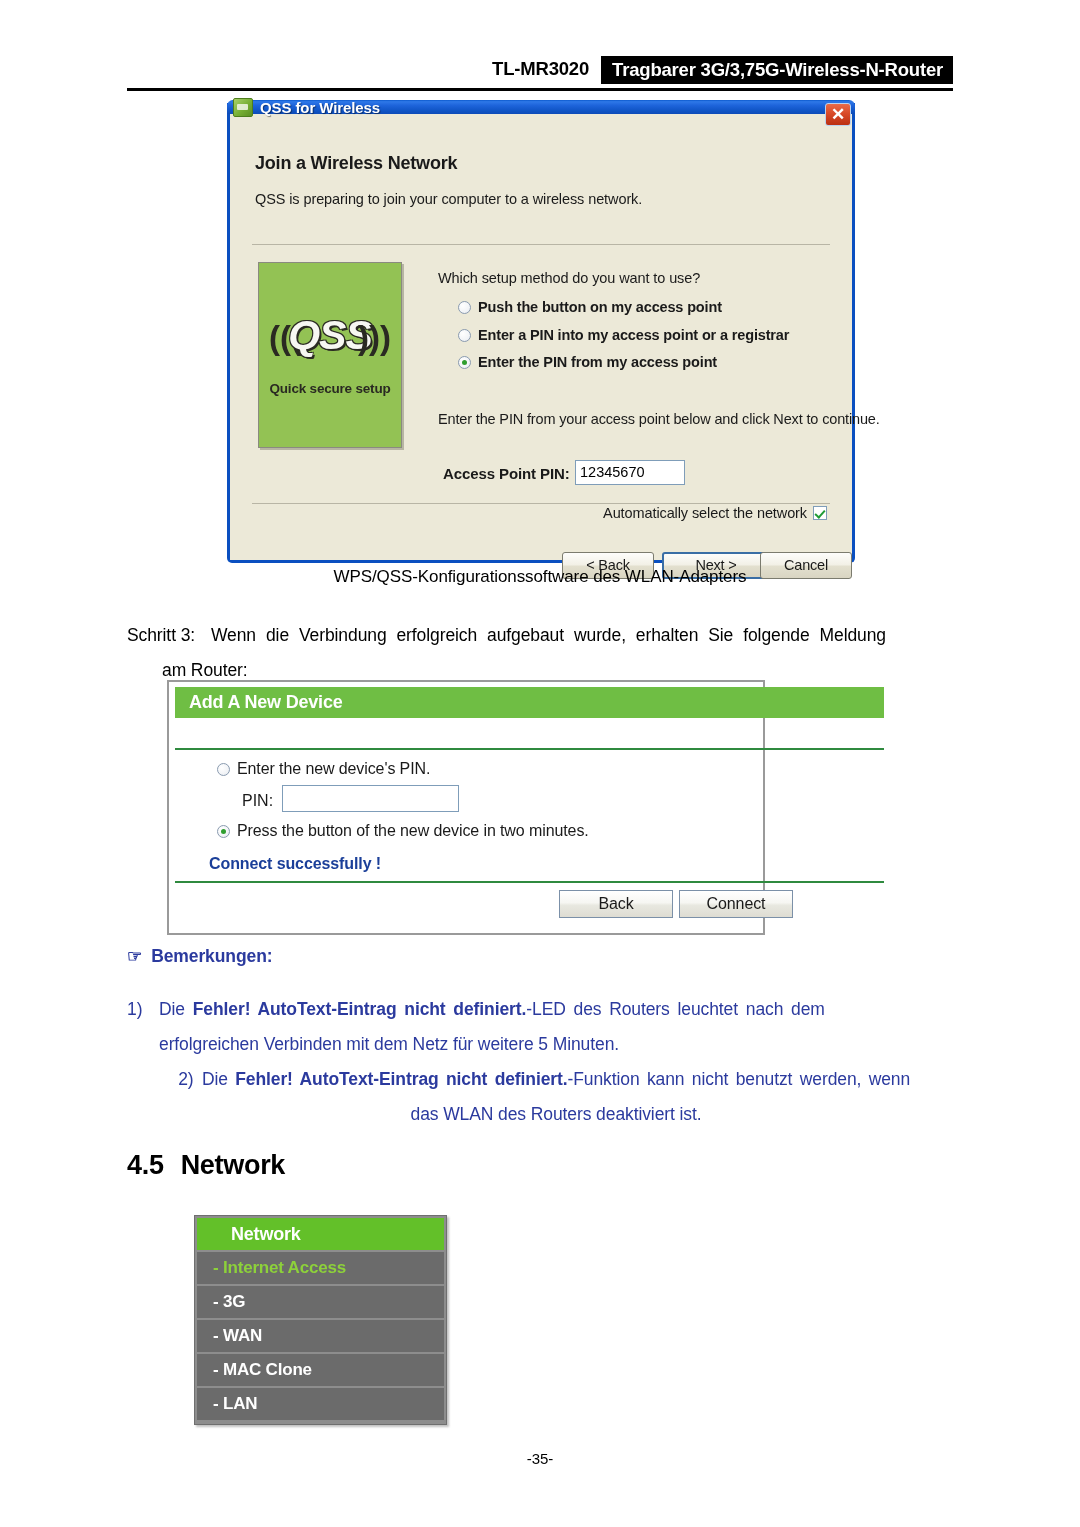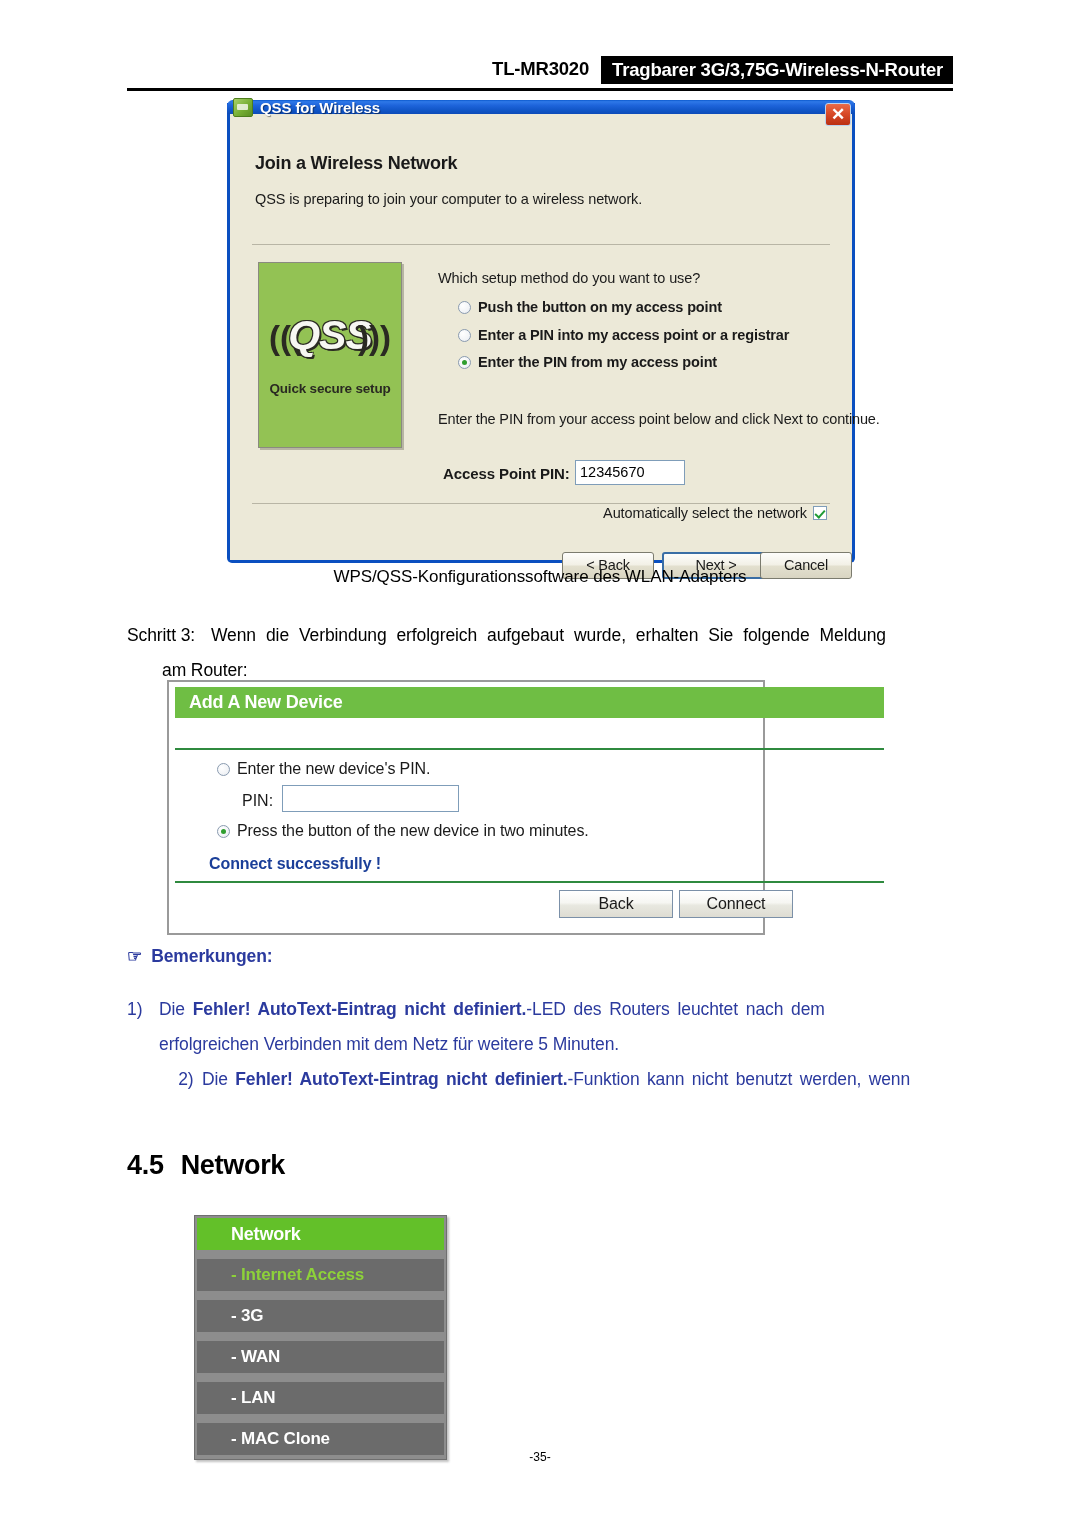--- a/index.html
+++ b/index.html
@@ -537,36 +537,36 @@
     box-sizing: border-box;
     letter-spacing: -0.2px;
   }
   .netmenu-item {
     height: 32px;
     background: #6b6b6b;
     color: #ffffff;
     font-size: 17px;
     font-weight: bold;
     line-height: 32px;
-    padding-left: 34px;
-    box-sizing: border-box;
-    margin-top: 9px;
+    padding-left: 16px;
+    box-sizing: border-box;
+    margin-top: 2px;
     letter-spacing: -0.2px;
     cursor: pointer;
   }
   .netmenu-item.active { color: #8dd13a; }
 
   
   .footer {
     position: absolute;
     left: 0;
     top: 1450px;
     width: 1080px;
     text-align: center;
-    font-size: 12px;
+    font-size: 15px;
     color: #000;
   }
 </style>
 </head>
 <body>
 
 <div class="page-header">
   <div class="hdr-model">TL-MR3020</div>
   <div class="hdr-banner">Tragbarer 3G/3,75G-Wireless-N-Router</div>
 </div>
@@ -661,28 +661,29 @@
   <span>Bemerkungen:</span>
 </div>
 
 <div class="note-item n1">
   <span class="j1"><span class="num">1)</span><span>Die </span><b>Fehler! AutoText-Eintrag nicht definiert.</b><span>-LED des Routers leuchtet nach dem</span></span>
   <span class="cont">erfolgreichen Verbinden mit dem Netz für weitere 5 Minuten.</span>
 </div>
 
 <div class="note-item n2">
   <span class="j2"><span class="num">2)</span><span>Die </span><b>Fehler! AutoText-Eintrag nicht definiert.</b><span>-Funktion kann nicht benutzt werden, wenn</span></span>
+  <span class="cont">das WLAN des Routers deaktiviert ist.</span>
 </div>
 
 <div class="h-section">
   <span class="num">4.5</span><span>Network</span>
 </div>
 
 <div class="netmenu">
   <div class="netmenu-head">Network</div>
   <div class="netmenu-item active">- Internet Access</div>
   <div class="netmenu-item">- 3G</div>
   <div class="netmenu-item">- WAN</div>
+  <div class="netmenu-item">- MAC Clone</div>
   <div class="netmenu-item">- LAN</div>
-  <div class="netmenu-item">- MAC Clone</div>
 </div>
 
 <div class="footer">-35-</div>
 
 </body></html>

